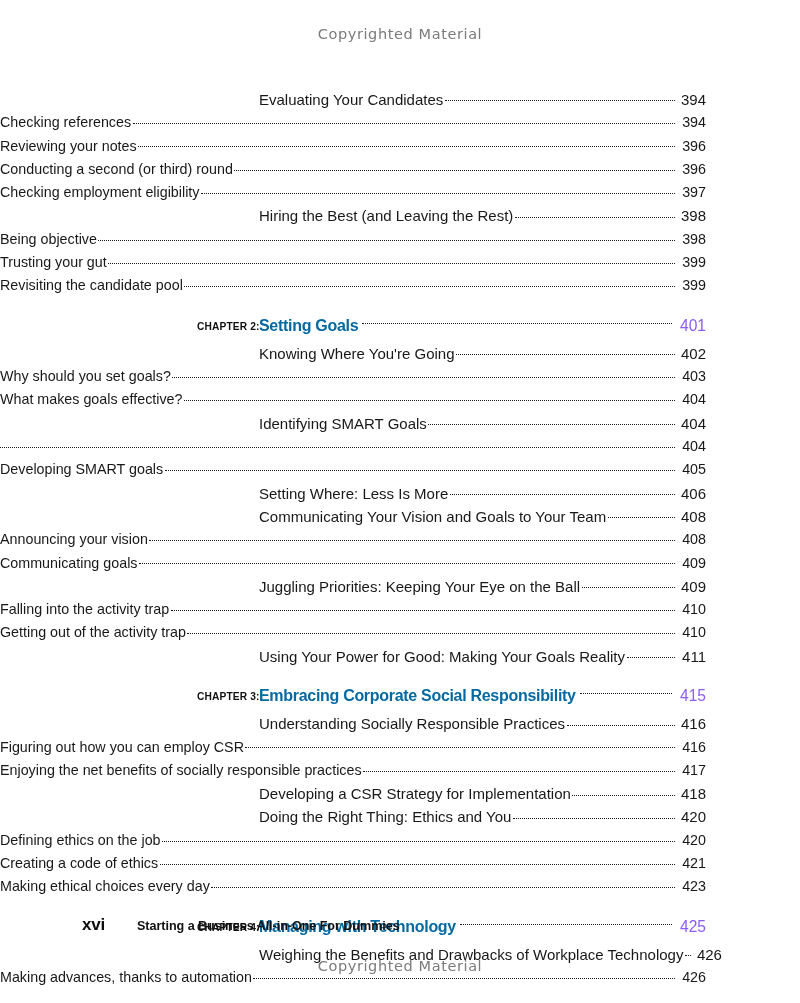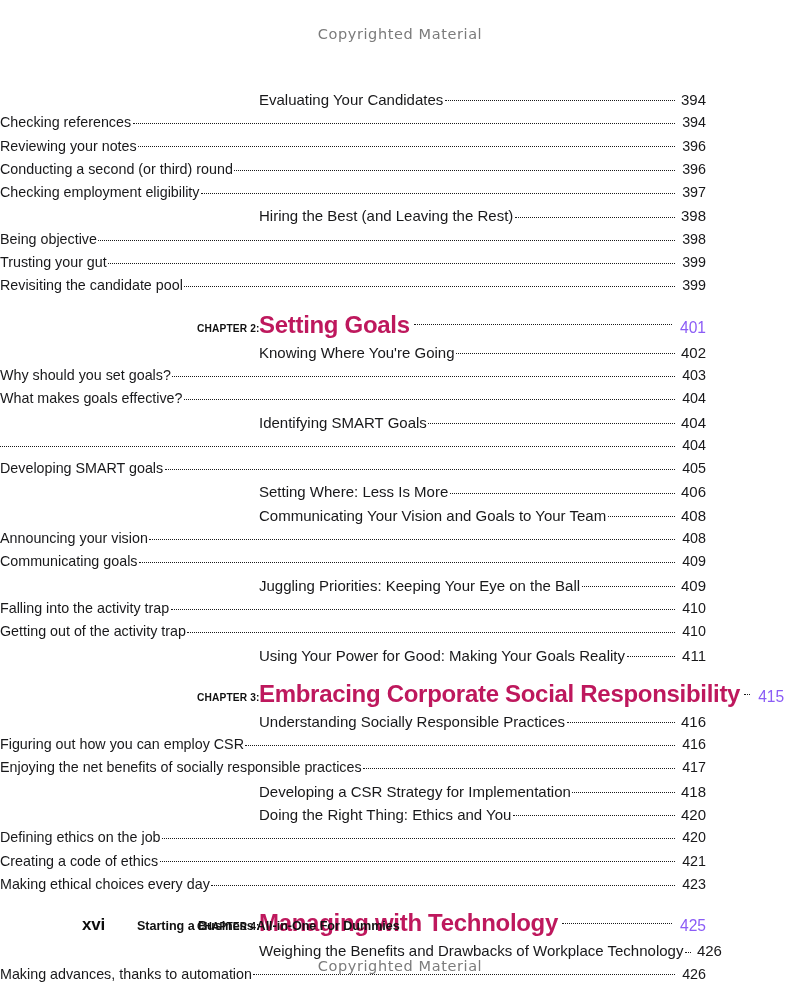--- a/index.html
+++ b/index.html
@@ -118,24 +118,24 @@
     font-size: 10.2px;
     font-weight: 700;
     letter-spacing: 0.15px;
     color: #101010;
     text-align: left;
     position: relative;
     top: -0.9px;
   }
   .chapter-title {
     flex: 0 0 auto;
-    font-size: 24px;
+    font-size: 16px;
     font-weight: 700;
     letter-spacing: -0.3px;
-    color: #be185d;
+    color: #0369a1;
     padding-right: 4px;
     line-height: 26px;
   }
   .chapter-row .leader { height: 1.2em; }
   .chapter-row .leader::before {
     bottom: 0.45em;
     border-bottom: 1.6px dotted #1a1a1a;
   }
   .chapter-row .pg {
     font-size: 15.6px;

